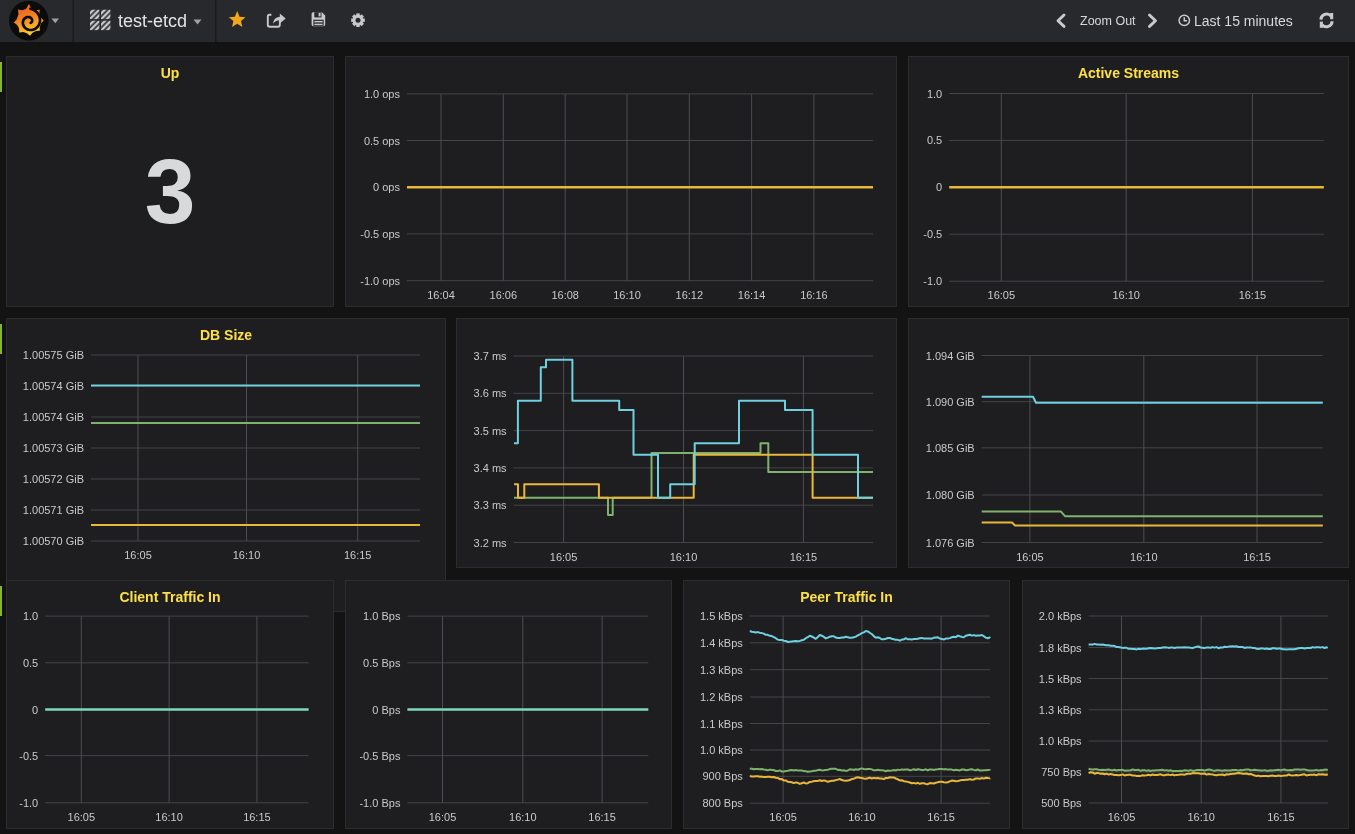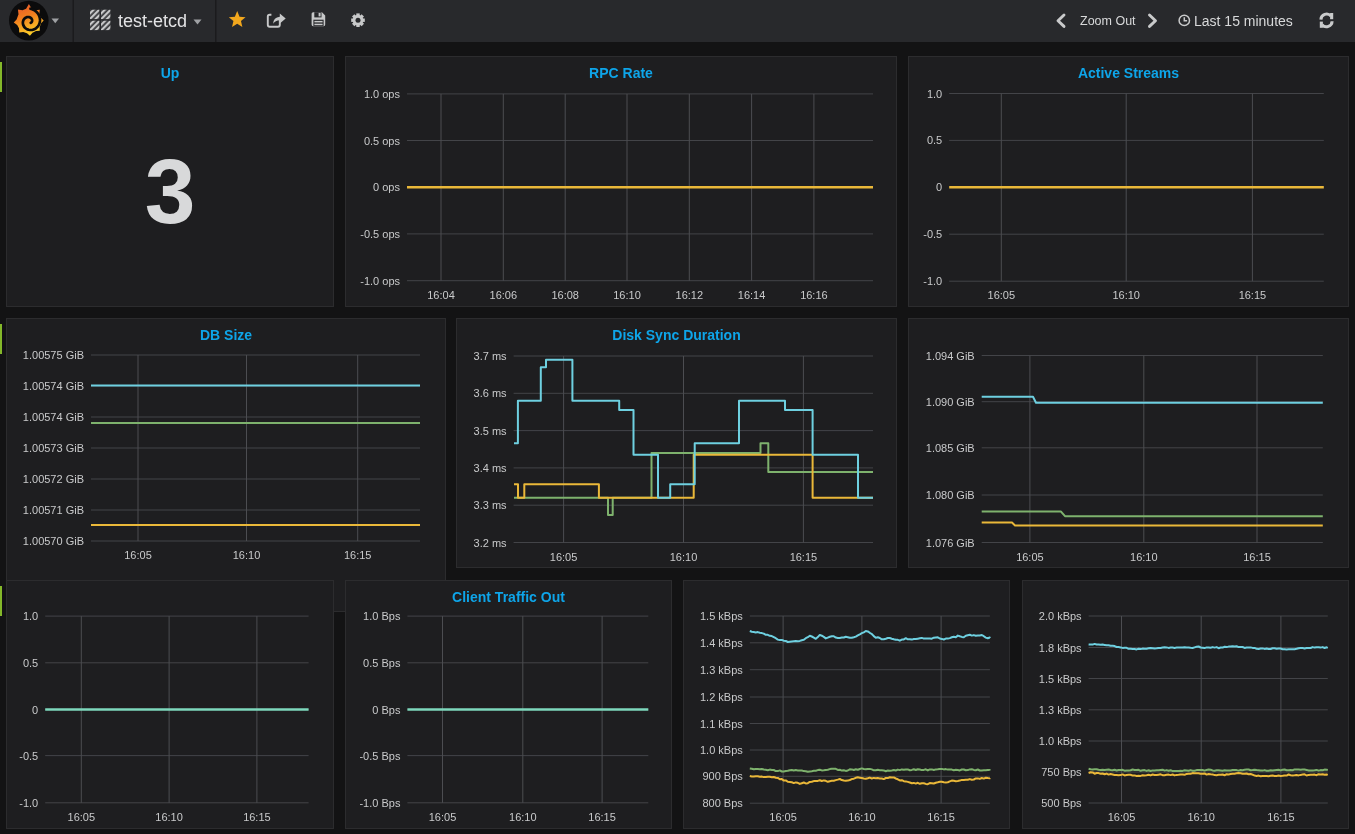--- a/index.html
+++ b/index.html
@@ -1,18 +1,18 @@
 <!DOCTYPE html>
 <html><head><meta charset="utf-8"><title>Grafana - test-etcd</title>
 <style>
 * { margin:0; padding:0; box-sizing:border-box; }
 html,body { width:1355px; height:834px; background:#131314; font-family:"Liberation Sans",sans-serif; overflow:hidden; }
 .navbar { position:absolute; left:0; top:0; width:1355px; height:42px; background:#28292c; }
 .panel { position:absolute; background:#1e1e20; border:1px solid #2c2c2e; }
-.ptitle { position:absolute; top:8px; left:0; width:100%; text-align:center; font-size:14px; font-weight:bold; color:#0ea5e9; letter-spacing:0; }
+.ptitle { position:absolute; top:8px; left:0; width:100%; text-align:center; font-size:14px; font-weight:bold; color:#fde047; letter-spacing:0; }
 .bignum { position:absolute; top:0; left:0; width:100%; height:100%; display:flex; align-items:center; justify-content:center; font-size:91px; font-weight:bold; color:#d8d9da; padding-top:20px; }
 .tick { font-size:11px; fill:#c9cacb; font-family:"Liberation Sans",sans-serif; }
 .navtitle { font-size:18px; fill:#e3e3e5; font-family:"Liberation Sans",sans-serif; }
 .navtext { font-size:14px; fill:#d8d9da; font-family:"Liberation Sans",sans-serif; }
 .navtext2 { font-size:12.5px; fill:#d8d9da; font-family:"Liberation Sans",sans-serif; }
 .rowtab { position:absolute; left:0; width:2px; height:30px; background:#84b82a; }
 </style></head>
 <body>
 <div class="navbar">
 <svg width="1355" height="42" style="position:absolute;left:0;top:0">
@@ -92,21 +92,20 @@
 </svg>
 </div>
 <div class="rowtab" style="top:62px"></div>
 <div class="rowtab" style="top:324px"></div>
 <div class="rowtab" style="top:586px"></div>
 <div class="panel" style="left:6px;top:56px;width:328px;height:251px">
     <div class="ptitle">Up</div>
     <div class="bignum">3</div>
   </div>
 <div class="panel" style="left:345px;top:56px;width:552px;height:251px">
-    <div class="ptitle">RPC Rate</div>
     <svg width="552" height="251" style="position:absolute;left:0;top:0">
       <line x1="61" y1="36.9" x2="527" y2="36.9" stroke="#434448" stroke-width="1"></line>
       <line x1="61" y1="83.5" x2="527" y2="83.5" stroke="#434448" stroke-width="1"></line>
       <line x1="61" y1="130.2" x2="527" y2="130.2" stroke="#434448" stroke-width="1"></line>
       <line x1="61" y1="176.9" x2="527" y2="176.9" stroke="#434448" stroke-width="1"></line>
       <line x1="61" y1="223.7" x2="527" y2="223.7" stroke="#434448" stroke-width="1"></line>
       <line x1="95" y1="36.9" x2="95" y2="223.7" stroke="#4c4d51" stroke-width="1"></line>
       <line x1="157.3" y1="36.9" x2="157.3" y2="223.7" stroke="#4c4d51" stroke-width="1"></line>
       <line x1="219.2" y1="36.9" x2="219.2" y2="223.7" stroke="#4c4d51" stroke-width="1"></line>
       <line x1="281" y1="36.9" x2="281" y2="223.7" stroke="#4c4d51" stroke-width="1"></line>
@@ -172,21 +171,20 @@
       <text x="77" y="226" text-anchor="end" class="tick">1.00570 GiB</text>
       <text x="131" y="240" text-anchor="middle" class="tick">16:05</text>
       <text x="239.5" y="240" text-anchor="middle" class="tick">16:10</text>
       <text x="350.7" y="240" text-anchor="middle" class="tick">16:15</text>
       <path d="M84.0 66.6 L413.0 66.6" fill="none" stroke="#6ED0E0" stroke-width="2" stroke-linejoin="round" stroke-linecap="butt"></path>
       <path d="M84.0 104.0 L413.0 104.0" fill="none" stroke="#7EB26D" stroke-width="2" stroke-linejoin="round" stroke-linecap="butt"></path>
       <path d="M84.0 206.0 L413.0 206.0" fill="none" stroke="#EAB839" stroke-width="2" stroke-linejoin="round" stroke-linecap="butt"></path>
     </svg>
   </div>
 <div class="panel" style="left:456px;top:318px;width:441px;height:250px">
-    <div class="ptitle">Disk Sync Duration</div>
     <svg width="441" height="250" style="position:absolute;left:0;top:0">
       <line x1="56.6" y1="37" x2="416" y2="37" stroke="#434448" stroke-width="1"></line>
       <line x1="56.6" y1="74.3" x2="416" y2="74.3" stroke="#434448" stroke-width="1"></line>
       <line x1="56.6" y1="111.6" x2="416" y2="111.6" stroke="#434448" stroke-width="1"></line>
       <line x1="56.6" y1="148.9" x2="416" y2="148.9" stroke="#434448" stroke-width="1"></line>
       <line x1="56.6" y1="186.2" x2="416" y2="186.2" stroke="#434448" stroke-width="1"></line>
       <line x1="56.6" y1="223.5" x2="416" y2="223.5" stroke="#434448" stroke-width="1"></line>
       <line x1="106.6" y1="37" x2="106.6" y2="223.5" stroke="#4c4d51" stroke-width="1"></line>
       <line x1="226.5" y1="37" x2="226.5" y2="223.5" stroke="#4c4d51" stroke-width="1"></line>
       <line x1="346.4" y1="37" x2="346.4" y2="223.5" stroke="#4c4d51" stroke-width="1"></line>
@@ -221,20 +219,21 @@
       <text x="65.7" y="227.5" text-anchor="end" class="tick">1.076 GiB</text>
       <text x="120.9" y="241.5" text-anchor="middle" class="tick">16:05</text>
       <text x="234.8" y="241.5" text-anchor="middle" class="tick">16:10</text>
       <text x="348" y="241.5" text-anchor="middle" class="tick">16:15</text>
       <path d="M72.7 77.7 L124.0 77.7 L127.0 83.7 L413.8 83.7" fill="none" stroke="#6ED0E0" stroke-width="2" stroke-linejoin="round" stroke-linecap="butt"></path>
       <path d="M72.7 192.6 L152.0 192.6 L156.0 197.2 L413.8 197.2" fill="none" stroke="#7EB26D" stroke-width="2" stroke-linejoin="round" stroke-linecap="butt"></path>
       <path d="M72.7 203.6 L103.0 203.6 L106.0 206.4 L413.8 206.4" fill="none" stroke="#EAB839" stroke-width="2" stroke-linejoin="round" stroke-linecap="butt"></path>
     </svg>
   </div>
 <div class="panel" style="left:6px;top:580px;width:328px;height:249px">
+    <div class="ptitle">Client Traffic In</div>
     <svg width="328" height="249" style="position:absolute;left:0;top:0">
       <line x1="38.2" y1="35.1" x2="301.6" y2="35.1" stroke="#434448" stroke-width="1"></line>
       <line x1="38.2" y1="81.8" x2="301.6" y2="81.8" stroke="#434448" stroke-width="1"></line>
       <line x1="38.2" y1="128.5" x2="301.6" y2="128.5" stroke="#434448" stroke-width="1"></line>
       <line x1="38.2" y1="174.6" x2="301.6" y2="174.6" stroke="#434448" stroke-width="1"></line>
       <line x1="38.2" y1="221.8" x2="301.6" y2="221.8" stroke="#434448" stroke-width="1"></line>
       <line x1="74.3" y1="35.1" x2="74.3" y2="221.8" stroke="#4c4d51" stroke-width="1"></line>
       <line x1="162.1" y1="35.1" x2="162.1" y2="221.8" stroke="#4c4d51" stroke-width="1"></line>
       <line x1="249.9" y1="35.1" x2="249.9" y2="221.8" stroke="#4c4d51" stroke-width="1"></line>
       <text x="31.200000000000003" y="39.1" text-anchor="end" class="tick">1.0</text>
@@ -242,21 +241,20 @@
       <text x="31.200000000000003" y="132.5" text-anchor="end" class="tick">0</text>
       <text x="31.200000000000003" y="178.6" text-anchor="end" class="tick">-0.5</text>
       <text x="31.200000000000003" y="225.8" text-anchor="end" class="tick">-1.0</text>
       <text x="74.3" y="239.8" text-anchor="middle" class="tick">16:05</text>
       <text x="162.1" y="239.8" text-anchor="middle" class="tick">16:10</text>
       <text x="249.9" y="239.8" text-anchor="middle" class="tick">16:15</text>
       <path d="M38.2 128.5 L301.6 128.5" fill="none" stroke="#7ED9BD" stroke-width="2.6" stroke-linejoin="round" stroke-linecap="butt"></path>
     </svg>
   </div>
 <div class="panel" style="left:345px;top:580px;width:327px;height:249px">
-    <div class="ptitle">Client Traffic Out</div>
     <svg width="327" height="249" style="position:absolute;left:0;top:0">
       <line x1="61.4" y1="35.1" x2="302.3" y2="35.1" stroke="#434448" stroke-width="1"></line>
       <line x1="61.4" y1="81.8" x2="302.3" y2="81.8" stroke="#434448" stroke-width="1"></line>
       <line x1="61.4" y1="128.5" x2="302.3" y2="128.5" stroke="#434448" stroke-width="1"></line>
       <line x1="61.4" y1="174.6" x2="302.3" y2="174.6" stroke="#434448" stroke-width="1"></line>
       <line x1="61.4" y1="221.8" x2="302.3" y2="221.8" stroke="#434448" stroke-width="1"></line>
       <line x1="96.5" y1="35.1" x2="96.5" y2="221.8" stroke="#4c4d51" stroke-width="1"></line>
       <line x1="176.8" y1="35.1" x2="176.8" y2="221.8" stroke="#4c4d51" stroke-width="1"></line>
       <line x1="256.1" y1="35.1" x2="256.1" y2="221.8" stroke="#4c4d51" stroke-width="1"></line>
       <text x="54.4" y="39.1" text-anchor="end" class="tick">1.0 Bps</text>
@@ -264,20 +262,21 @@
       <text x="54.4" y="132.5" text-anchor="end" class="tick">0 Bps</text>
       <text x="54.4" y="178.6" text-anchor="end" class="tick">-0.5 Bps</text>
       <text x="54.4" y="225.8" text-anchor="end" class="tick">-1.0 Bps</text>
       <text x="96.5" y="239.8" text-anchor="middle" class="tick">16:05</text>
       <text x="176.8" y="239.8" text-anchor="middle" class="tick">16:10</text>
       <text x="256.1" y="239.8" text-anchor="middle" class="tick">16:15</text>
       <path d="M61.4 128.5 L302.3 128.5" fill="none" stroke="#7ED9BD" stroke-width="2.6" stroke-linejoin="round" stroke-linecap="butt"></path>
     </svg>
   </div>
 <div class="panel" style="left:683px;top:580px;width:327px;height:249px">
+    <div class="ptitle">Peer Traffic In</div>
     <svg width="327" height="249" style="position:absolute;left:0;top:0">
       <line x1="65.8" y1="35" x2="305.9" y2="35" stroke="#434448" stroke-width="1"></line>
       <line x1="65.8" y1="61.8" x2="305.9" y2="61.8" stroke="#434448" stroke-width="1"></line>
       <line x1="65.8" y1="88.7" x2="305.9" y2="88.7" stroke="#434448" stroke-width="1"></line>
       <line x1="65.8" y1="116" x2="305.9" y2="116" stroke="#434448" stroke-width="1"></line>
       <line x1="65.8" y1="142.5" x2="305.9" y2="142.5" stroke="#434448" stroke-width="1"></line>
       <line x1="65.8" y1="169" x2="305.9" y2="169" stroke="#434448" stroke-width="1"></line>
       <line x1="65.8" y1="195.3" x2="305.9" y2="195.3" stroke="#434448" stroke-width="1"></line>
       <line x1="65.8" y1="222.2" x2="305.9" y2="222.2" stroke="#434448" stroke-width="1"></line>
       <line x1="99.1" y1="35" x2="99.1" y2="222.2" stroke="#4c4d51" stroke-width="1"></line>

